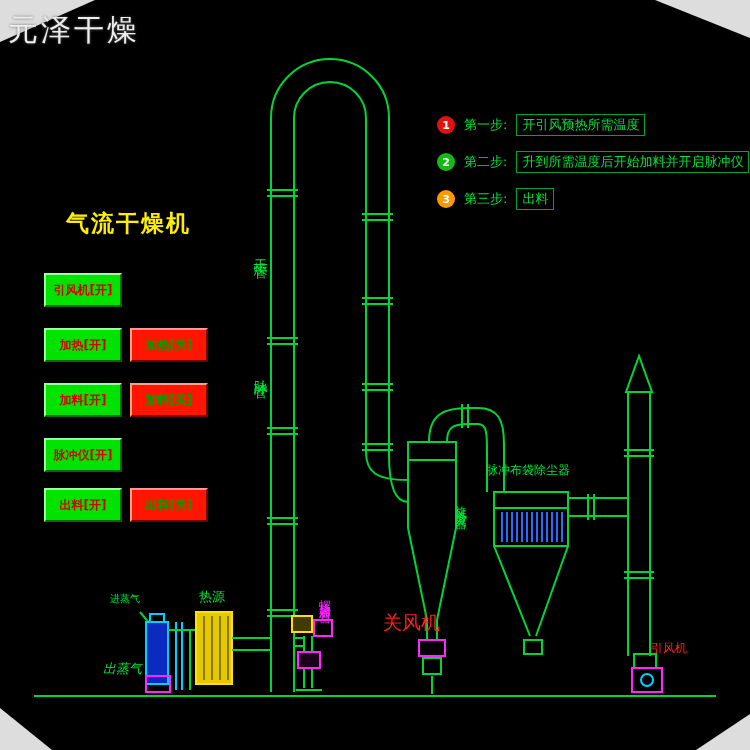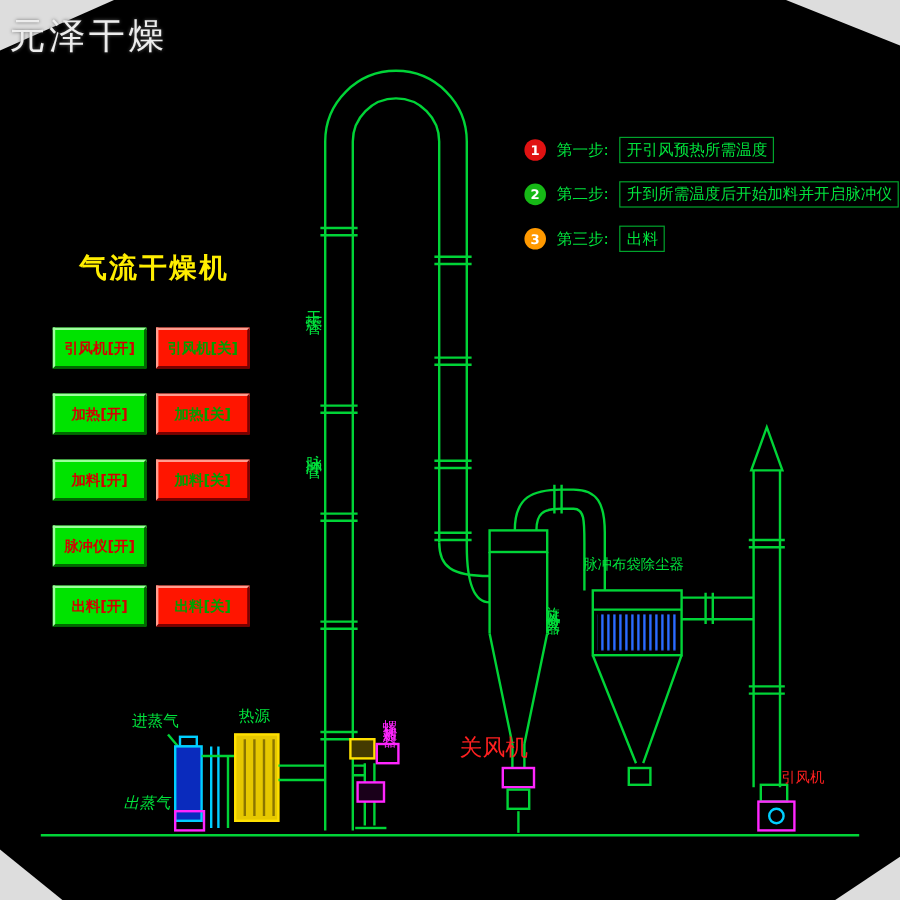--- a/index.html
+++ b/index.html
@@ -141,21 +141,20 @@
   <div class="watermark">元泽干燥</div>
 
   <div class="title">气流干燥机</div>
 
   <div class="btn on col-on r0">引风机[开]</div>
   <div class="btn on col-on r1">加热[开]</div>
   <div class="btn on col-on r2">加料[开]</div>
   <div class="btn on col-on r3">脉冲仪[开]</div>
   <div class="btn on col-on r4">出料[开]</div>
 
-  <div class="btn off col-off r0">引风机[关]</div>
   <div class="btn off col-off r2">加料[关]</div>
   <div class="btn off col-off r1">加热[关]</div>
   <div class="btn off col-off r4">出料[关]</div>
 
   <div class="step-row s0">
     <span class="step-num c0">1</span>
     <span class="step-name">第一步:</span>
     <span class="step-desc">开引风预热所需温度</span>
   </div>
   <div class="step-row s1">
@@ -164,21 +163,21 @@
     <span class="step-desc">升到所需温度后开始加料并开启脉冲仪</span>
   </div>
   <div class="step-row s2">
     <span class="step-num c2">3</span>
     <span class="step-name">第三步:</span>
     <span class="step-desc">出料</span>
   </div>
 
   <div class="lbl vlabel green" style="left:252px;top:248px;font-size:14px;">干燥管</div>
   <div class="lbl vlabel green" style="left:252px;top:368px;font-size:14px;">脉冲管</div>
-  <div class="lbl green" style="left:110px;top:592px;font-size:13px;">进蒸气</div>
+  <div class="lbl green" style="left:110px;top:592px;font-size:10px;">进蒸气</div>
   <div class="lbl green" style="left:199px;top:588px;font-size:13px;">热源</div>
   <div class="lbl green" style="left:103px;top:660px;font-size:13px;font-style:italic;">出蒸气</div>
   <div class="lbl vlabel magenta" style="left:316px;top:590px;font-size:12px;">螺旋加料器</div>
   <div class="lbl vlabel green" style="left:452px;top:496px;font-size:12px;">旋风分离器</div>
   <div class="lbl red" style="left:383px;top:610px;font-size:19px;">关风机</div>
   <div class="lbl green" style="left:486px;top:462px;font-size:12px;">脉冲布袋除尘器</div>
   <div class="lbl red" style="left:651px;top:640px;font-size:12px;">引风机</div>
 
 
 </div>

